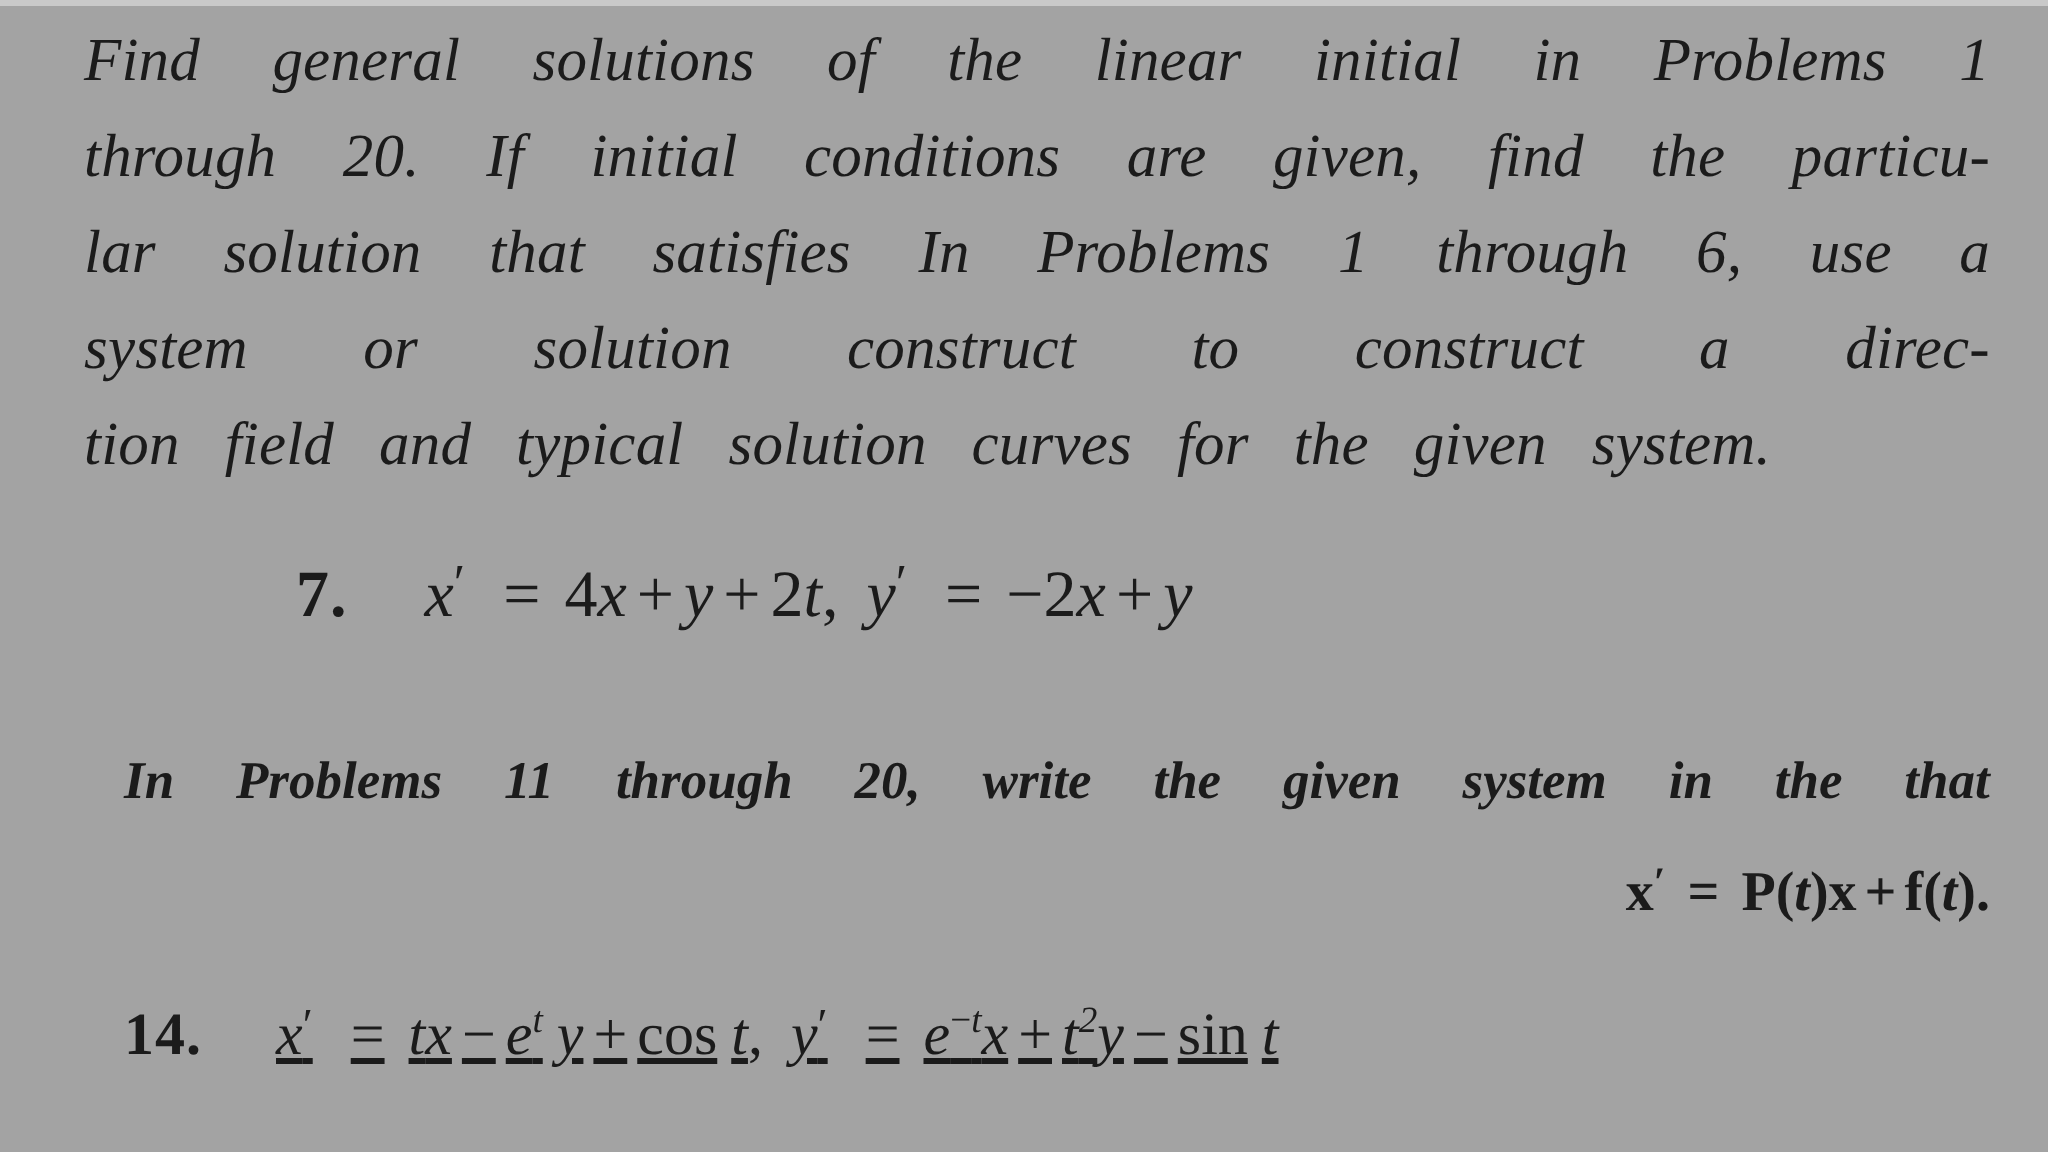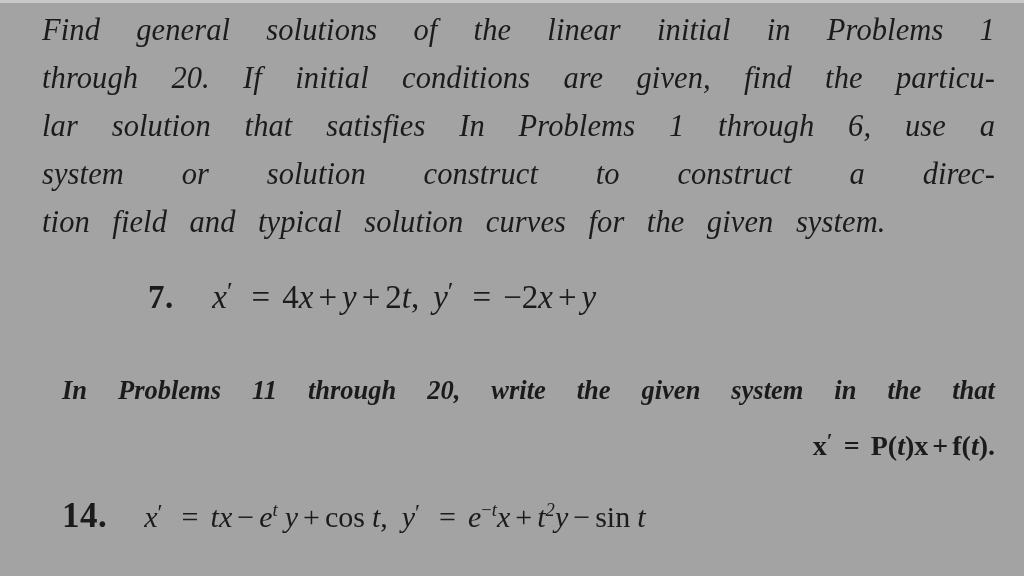--- a/index.html
+++ b/index.html
@@ -129,22 +129,22 @@
 
   
   .prob14 {
     position: absolute;
     left: 62px;
     top: 492px;
     font-size: 30px;
     line-height: 42px;
     white-space: nowrap;
   }
-  .prob14 .prob-num { font-size: 35px; }
-  .prob14 .math { font-size: 30px; }
+  .prob14 .prob-num { font-size: 30px; }
+  .prob14 .math { font-size: 30px; text-decoration: underline; }
   .prob14 .prime { font-size: 23px; vertical-align: 7px; }
 
   sup.exp {
     font-size: 0.62em;
     vertical-align: super;
     line-height: 0;
     font-style: italic;
   }
   sup.exp .op-tight {
     font-style: normal;

